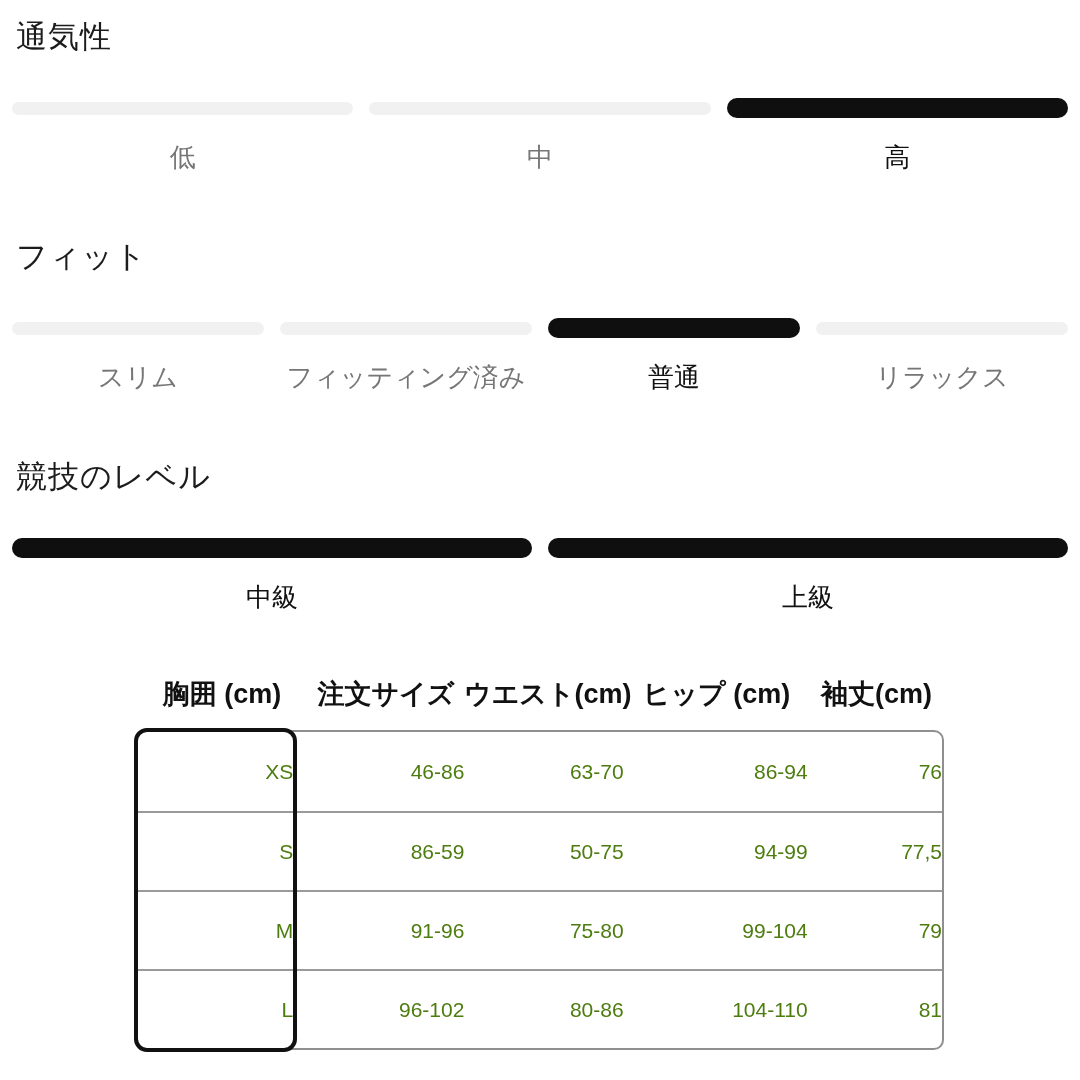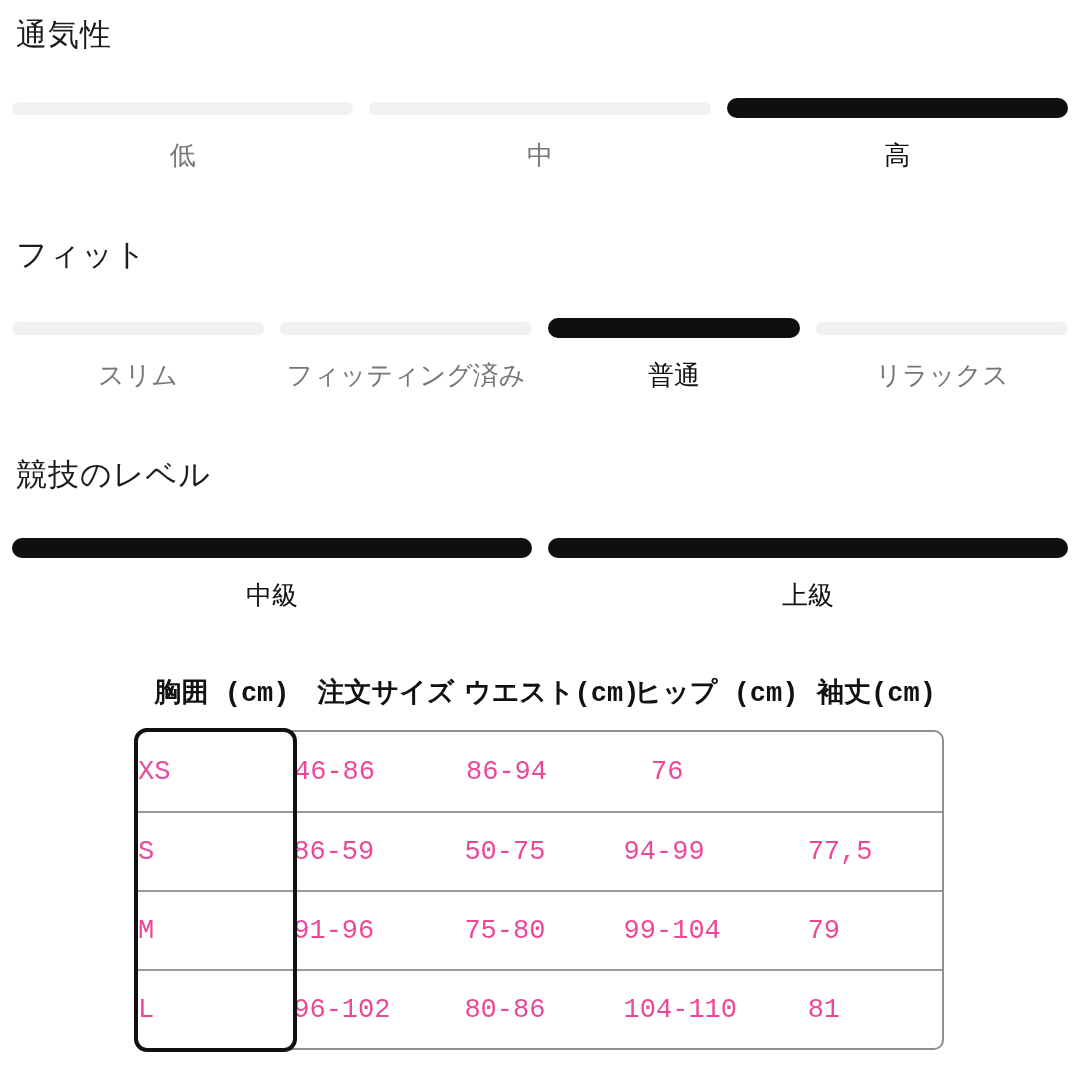--- a/index.html
+++ b/index.html
@@ -2,21 +2,21 @@
 <html><head>
 <meta charset="utf-8">
 <style>
   * { margin: 0; padding: 0; box-sizing: border-box; }
   html, body { background: #ffffff; }
   .page {
     width: 1080px;
     height: 1080px;
     background: #ffffff;
     padding: 14px 12px 0 12px;
-    font-family: Liberation Mono, monospace;
+    font-family: Liberation Sans, sans-serif;
     color: #111111;
     overflow: hidden;
   }
 
   
   .spec-section { margin-bottom: 62px; }
   .section-title {
     font-size: 31px;
     font-weight: 500;
     color: #1c1c1c;
@@ -78,23 +78,23 @@
   }
   .tbody {
     position: relative;
     border: 2px solid #8f8f8f;
     border-radius: 10px;
     background: #ffffff;
   }
   .tr { display: flex; height: 79px; align-items: center; }
   .tr + .tr { border-top: 2px solid #9a9a9a; }
   .td {
-    font-size: 27px;
-    text-align: left;
-    color: #ec4899;
+    font-size: 21px;
+    text-align: right;
+    color: #4d7c0f;
     white-space: nowrap;
   }
   .col-size   { width: 156px; }
   .col-chest  { width: 172px; }
   .col-waist  { width: 160px; }
   .col-hip    { width: 185px; }
   .col-sleeve { width: 135px; }
   .size-outline {
     position: absolute;
     top: -4px;
@@ -189,20 +189,21 @@
       <div class="th col-size">注文サイズ</div>
       <div class="th col-waist">ウエスト(cm)</div>
       <div class="th col-hip">ヒップ (cm)</div>
       <div class="th col-sleeve">袖丈(cm)</div>
     </div>
     <div class="tbody">
       <div class="size-outline"></div>
       <div class="tr">
         <div class="td col-size">XS</div>
         <div class="td col-chest">46-86</div>
+        <div class="td col-waist">63-70</div>
         <div class="td col-hip">86-94</div>
         <div class="td col-sleeve">76</div>
       </div>
       <div class="tr">
         <div class="td col-size">S</div>
         <div class="td col-chest">86-59</div>
         <div class="td col-waist">50-75</div>
         <div class="td col-hip">94-99</div>
         <div class="td col-sleeve">77,5</div>
       </div>

